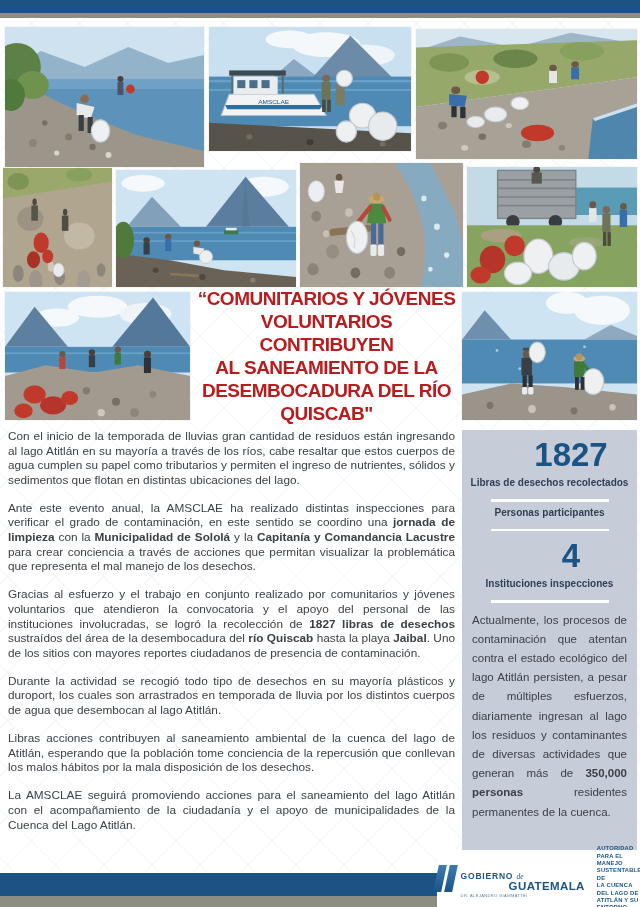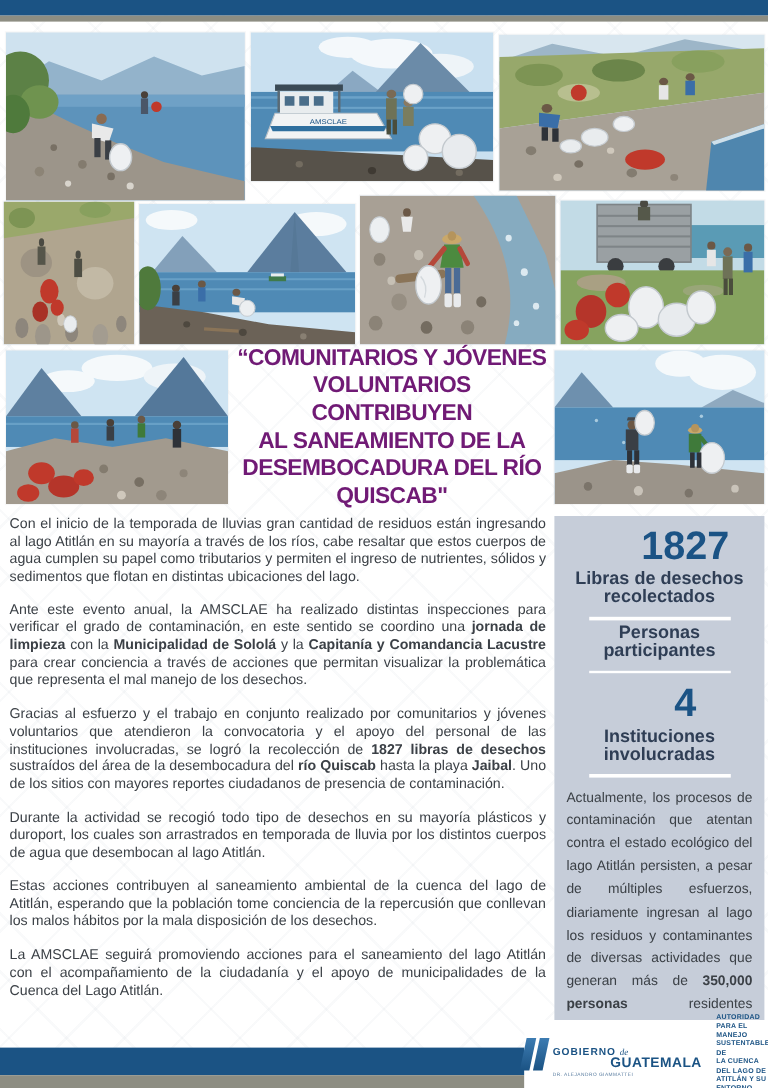--- a/index.html
+++ b/index.html
@@ -16,33 +16,33 @@
   }
   .abs{position:absolute;}
   .band-blue{background:#1b5384;}
   .band-gray{background:#8d8d82;}
   .photo{position:absolute;overflow:hidden;background:#d8e4ee;box-shadow:0 0 0 1px rgba(0,0,0,0.03);}
   .photo svg{display:block;width:100%;height:100%;}
   
   .title{
     position:absolute;left:195px;top:294px;width:263px;height:124px;
     display:flex;align-items:center;justify-content:flex-end;text-align:center;
-    color:#701a75;font-weight:700;font-size:19px;line-height:23px;letter-spacing:-0.5px;
+    color:#b91c1c;font-weight:700;font-size:19px;line-height:23px;letter-spacing:-0.5px;
   }
   
   .article{position:absolute;left:8px;top:429px;width:447px;color:#3b4046;}
   .article p{margin:0 0 13.5px 0;font-size:11.8px;line-height:14.6px;text-align:justify;}
   .seg-b{font-weight:700;}
   
   .sidebar{
     position:absolute;left:462px;top:430px;width:175px;height:432px;
     background:#c6cdd9;color:#2f3e55;text-align:center;
   }
   .stat-value{font-size:33px;line-height:38px;font-weight:700;color:#1b5385;margin-top:6px;padding-left:43px;}
-  .stat-label{font-size:15px;line-height:15px;font-weight:700;color:#2f3e55;padding:1px 6px 0 6px;}
+  .stat-label{font-size:10px;line-height:15px;font-weight:700;color:#2f3e55;padding:1px 6px 0 6px;}
   .stat-divider{width:118px;height:2.5px;background:#ffffff;margin:9px auto 2px auto;}
   .sidebar-par{
     padding:6px 10px 0 10px;font-size:11.5px;line-height:19.2px;text-align:justify;color:#3b4046;
   }
   
   .footer-logo-area{
     position:absolute;left:437px;top:850px;width:203px;height:57px;background:#ffffff;
     display:flex;align-items:center;justify-content:center;gap:6px;
   }
   .logo-bars{display:flex;gap:3px;transform:skewX(-12deg);}
@@ -354,37 +354,37 @@
       <rect x="64.6" y="46.5" width="2.2" height="7" fill="#2e3238"></rect>
         <rect x="67.8" y="46.5" width="2.2" height="7" fill="#2e3238"></rect>
     </svg>
   </div>
 
   <div class="article">
     <p><span>Con el inicio de la temporada de lluvias gran cantidad de residuos están ingresando al lago Atitlán en su mayoría a través de los ríos, cabe resaltar que estos cuerpos  de agua cumplen su papel como tributarios y permiten el ingreso de nutrientes, sólidos y sedimentos que flotan en distintas ubicaciones del lago.</span></p>
     <p><span>Ante este evento anual, la AMSCLAE ha realizado distintas inspecciones para verificar el grado de contaminación, en este sentido se coordino una </span><span class="seg-b">jornada de limpieza</span><span> con la </span><span class="seg-b">Municipalidad de Sololá</span><span> y la </span><span class="seg-b">Capitanía y Comandancia Lacustre</span><span> para  crear conciencia a través de acciones que permitan visualizar la problemática que representa el mal manejo de los desechos.</span></p>
     <p><span>Gracias al esfuerzo y el trabajo en conjunto realizado por comunitarios y jóvenes voluntarios que atendieron la convocatoria y el apoyo del personal de las instituciones involucradas, se logró la recolección de </span><span class="seg-b">1827 libras de desechos</span><span> sustraídos del área de la desembocadura del </span><span class="seg-b">río Quiscab</span><span> hasta la playa </span><span class="seg-b">Jaibal</span><span>. Uno de los sitios con mayores reportes ciudadanos de presencia de contaminación.</span></p>
     <p><span>Durante la actividad se recogió todo tipo de desechos en su mayoría plásticos y duroport, los cuales son arrastrados en temporada de lluvia por los distintos cuerpos de agua que desembocan al lago Atitlán.</span></p>
-    <p><span>Estas acciones contribuyen al saneamiento ambiental de la cuenca del lago de Atitlán, esperando que la población tome conciencia de la repercusión que conllevan los malos hábitos por la mala disposición de los desechos.</span></p>
+    <p><span>Libras acciones contribuyen al saneamiento ambiental de la cuenca del lago de Atitlán, esperando que la población tome conciencia de la repercusión que conllevan los malos hábitos por la mala disposición de los desechos.</span></p>
     <p><span>La AMSCLAE seguirá promoviendo acciones para el saneamiento del lago Atitlán con el acompañamiento de la ciudadanía y el apoyo de municipalidades de la Cuenca del Lago Atitlán.</span></p>
   </div>
 
   <div class="sidebar">
     <div>
       <div class="stat-value">1827</div>
       <div class="stat-label">Libras de desechos recolectados</div>
       <div class="stat-divider"></div>
     </div>
     <div>
       <div class="stat-label">Personas  participantes</div>
       <div class="stat-divider"></div>
     </div>
     <div>
       <div class="stat-value">4</div>
-      <div class="stat-label">Instituciones involucradas</div>
+      <div class="stat-label">Instituciones inspecciones</div>
       <div class="stat-divider"></div>
     </div>
     <div class="sidebar-par"><span>Actualmente, los procesos de contaminación que atentan contra el estado ecológico del lago Atitlán persisten, a pesar de múltiples esfuerzos, diariamente ingresan al lago los residuos y contaminantes de diversas actividades que generan más de </span><span class="seg-b">350,000 personas</span><span> residentes permanentes de la cuenca.</span></div>
   </div>
 
   <div class="abs band-blue" style="left:0;top:873px;width:437px;height:23px;"></div>
   <div class="abs band-gray" style="left:0;top:896px;width:437px;height:11px;"></div>
 
   <div class="footer-logo-area">
     <div class="logo-bars">

